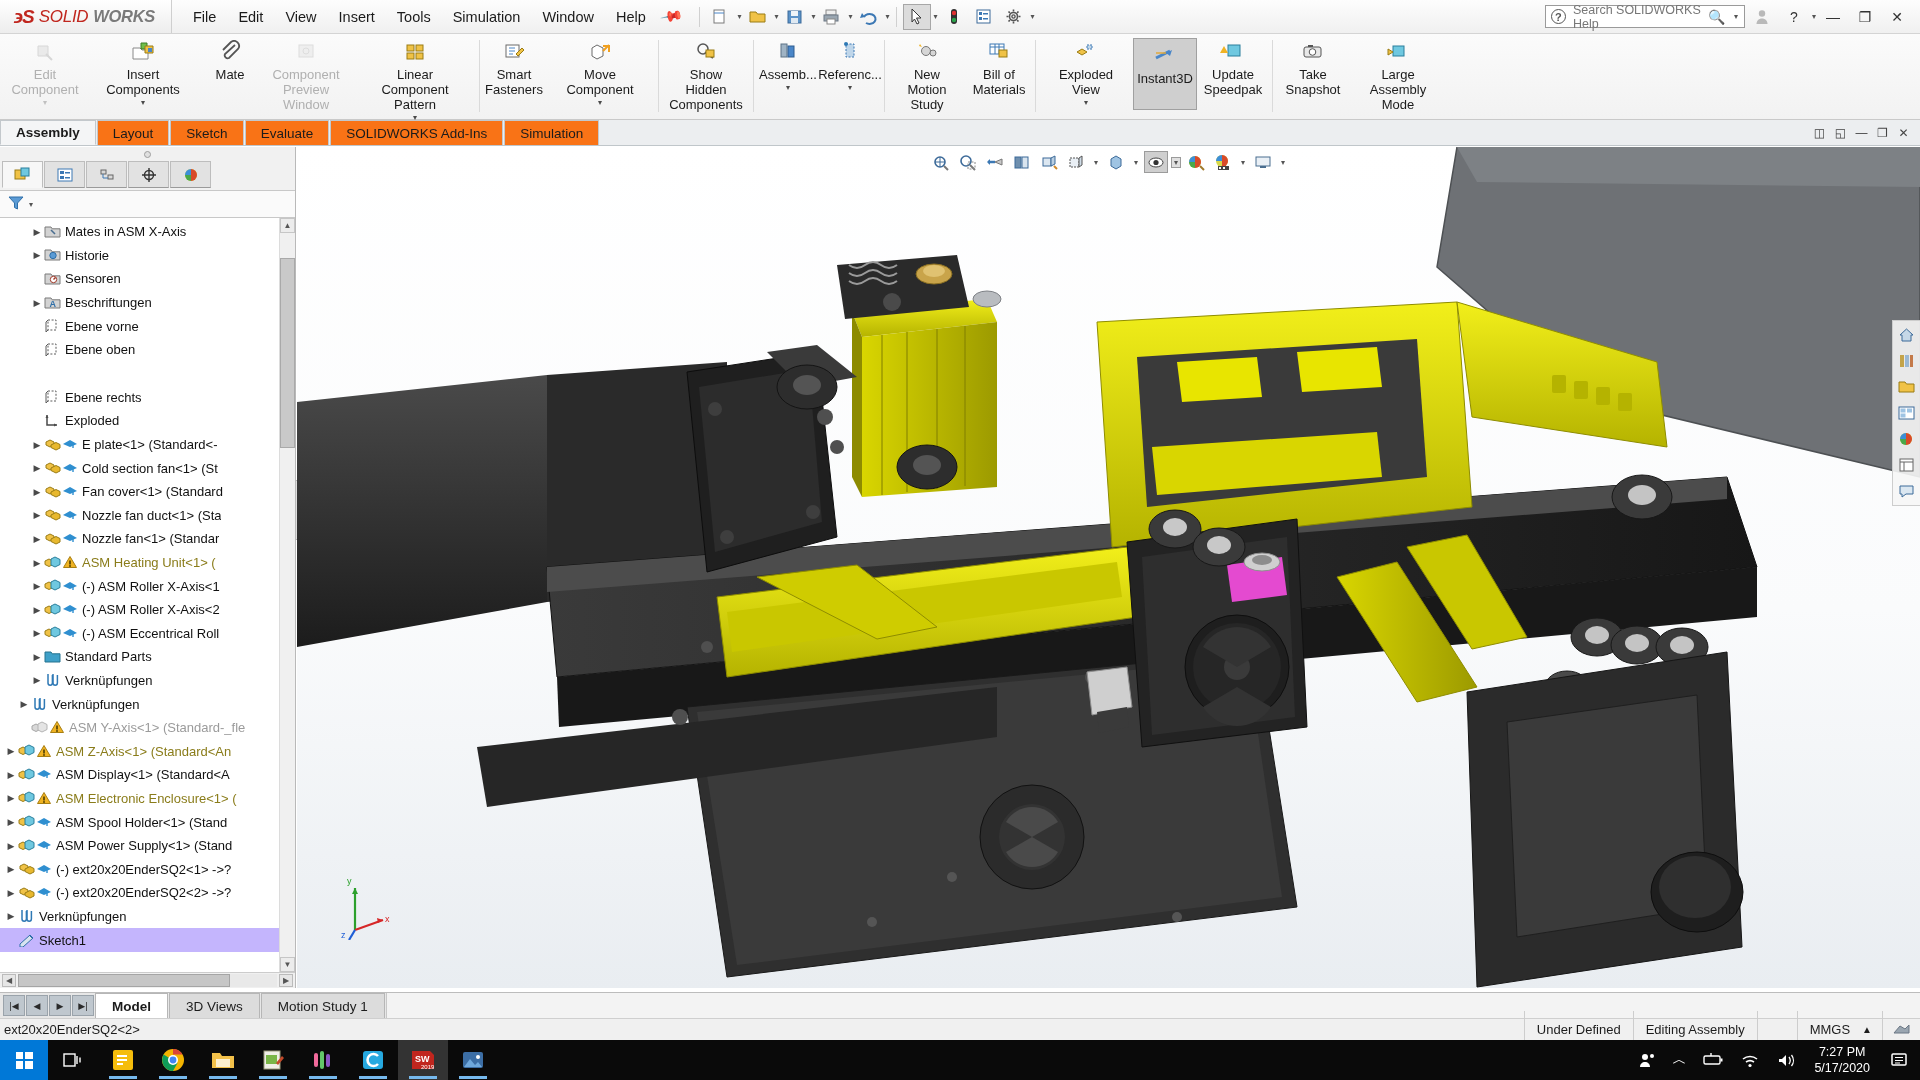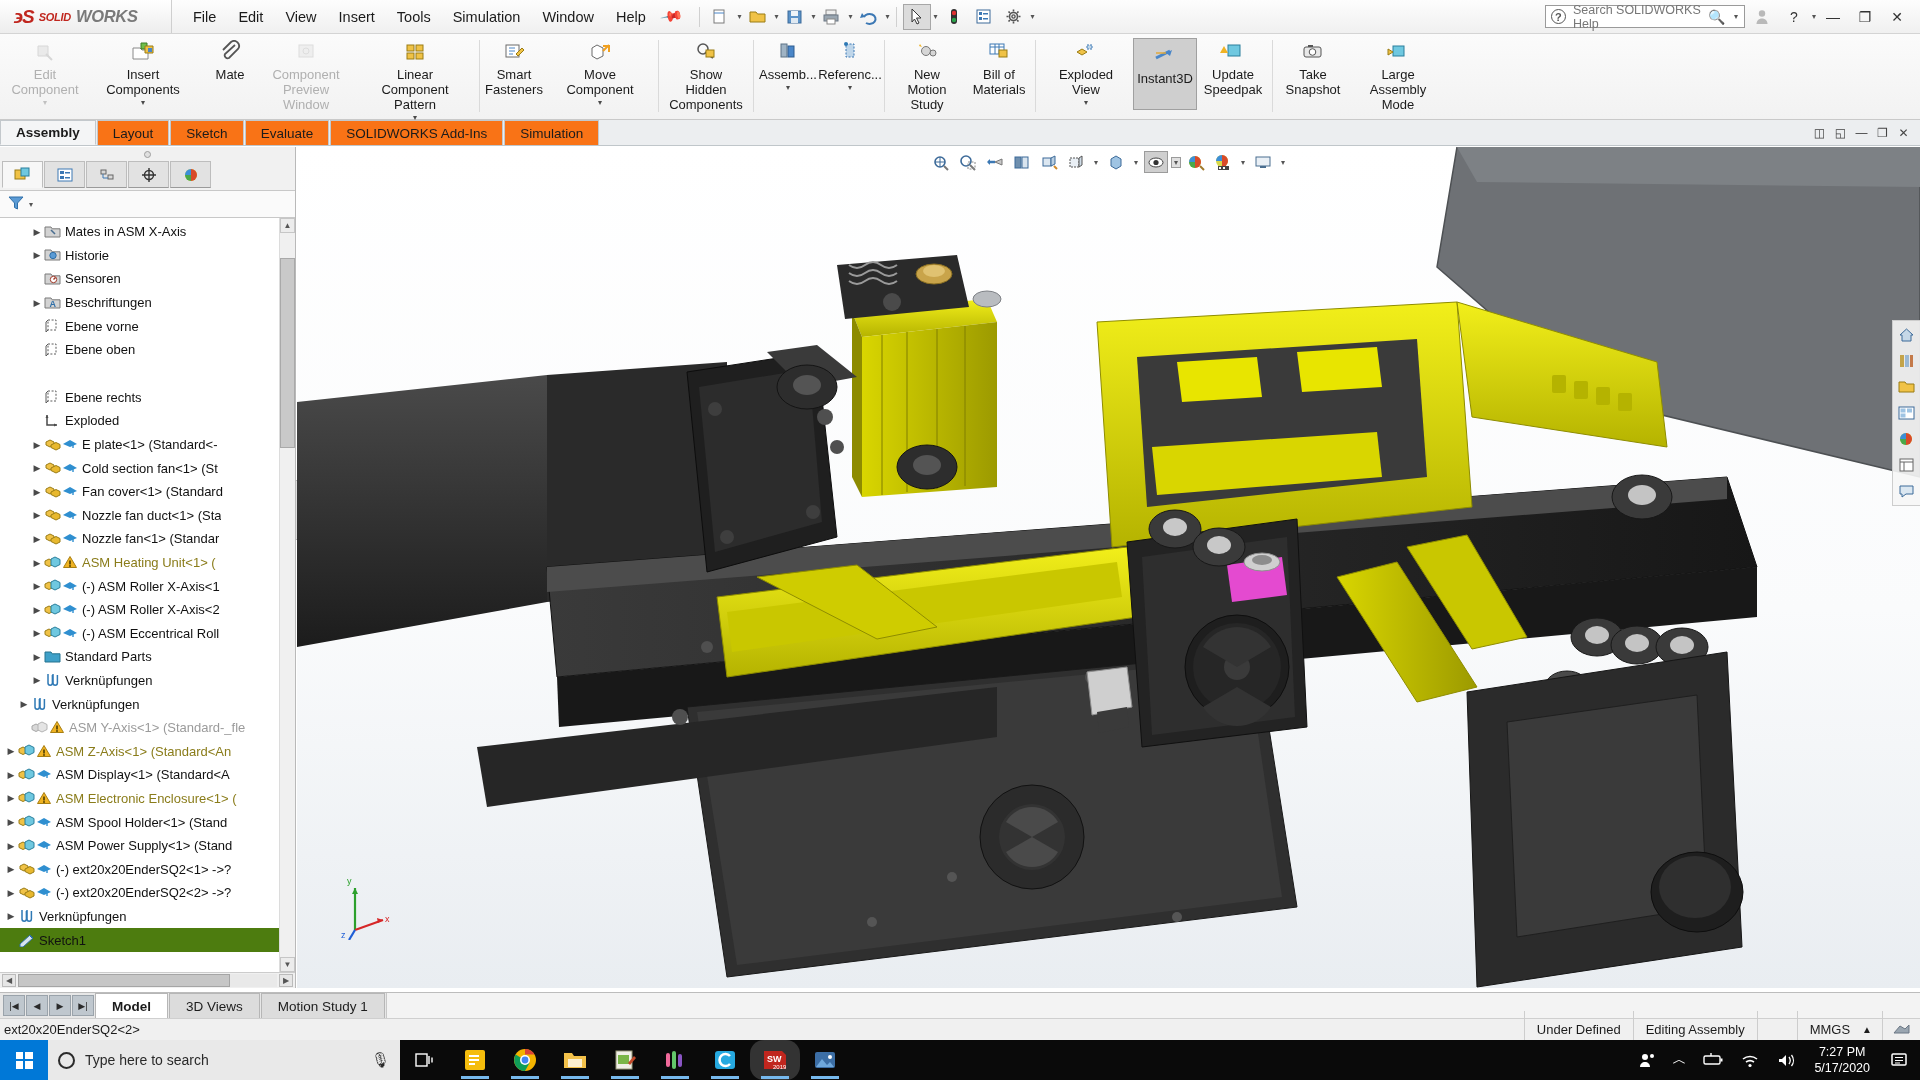--- a/index.html
+++ b/index.html
@@ -18,21 +18,21 @@
     border-bottom: 1px solid #d4d4d4;
     display: flex; align-items: center;
   }
   .sw-logo {
     width: 172px; height: 33px; display: flex; align-items: center;
     padding-left: 14px; gap: 5px;
     background: linear-gradient(#ffffff, #ededed);
     border-right: 1px solid #cfcfcf;
   }
   .sw-logo .mark { color: #c0261e; font-size: 19px; font-weight: bold; font-style: italic; letter-spacing: -1px;}
-  .sw-logo .solid { color: #c0261e; font-size: 11px; font-weight: bold; font-style: italic; letter-spacing: -0.3px; text-align: center;}
+  .sw-logo .solid { color: #c0261e; font-size: 17px; font-weight: normal; font-style: italic; letter-spacing: -0.3px; text-align: center;}
   .sw-logo .works { color: #7a7a7a; font-size: 16.5px; font-weight: bold; font-style: italic; letter-spacing: -0.3px;}
 
   .menubar { display: flex; align-items: center; height: 33px; margin-left: 10px; }
   .menubar .mi {
     padding: 4px 11px; font-size: 14.5px; color: #1b1b1b; cursor: default;
   }
   .pin-icon { margin-left: 6px; color: #3d5a80; font-size: 15px; transform: rotate(35deg); }
 
   .qat { display: flex; align-items: center; gap: 2px; margin-left: 14px; height: 33px; }
   .qat .qbtn {
@@ -141,21 +141,21 @@
   }
   .tree-scroll {
     flex: 1; overflow: hidden; background: #fff; position: relative;
     font-size: 13px;
   }
   .tree-inner { padding-top: 2px; }
   .trow {
     display: flex; align-items: center; height: 23.6px; padding-left: 4px;
     white-space: nowrap; color: #111; position: relative;
   }
-  .trow.selected { background: #4d7c0f; }
+  .trow.selected { background: #c4b5fd; }
   .twist {
     width: 14px; font-size: 9px; color: #4a4a4a; text-align: center; flex: 0 0 14px;
   }
   .tlabel { margin-left: 4px; overflow: hidden; }
   .tlabel.warn { color: #8a7c1a; }
   .tlabel.suppressed { color: #9b9b9b; }
   .ticon { width: 17px; height: 16px; position: relative; flex: 0 0 17px; }
   .ticon2 { width: 16px; height: 15px; position: relative; flex: 0 0 16px; margin-left: 1px;}
 
   .tree-hscroll {
@@ -255,21 +255,20 @@
   .tsearch {
     width: 352px; height: 40px; background: #e9e9e9; display: flex; align-items: center;
     padding: 0 10px; gap: 10px; color: #2a2a2a; font-size: 14px;
   }
   .tsearch .circ { width: 17px; height: 17px; border: 2px solid #2b2b2b; border-radius: 50%; }
   .tsearch .mic { margin-left: auto; font-size: 15px; }
   .tb-icons { display: flex; align-items: center; height: 40px; }
   .tb-item {
     width: 50px; height: 40px; display: flex; align-items: center; justify-content: center;
     position: relative;
-    border-radius: 14px;
   }
   .tb-item.running:after {
     content:""; position: absolute; bottom: 1px; left: 11px; width: 28px; height: 3px; background: #76b9ed;
   }
   .tb-item.focused { background: rgba(255,255,255,0.17); }
   .tray { margin-left: auto; display: flex; align-items: center; height: 40px; color: #fff; }
   .tray .ti { padding: 0 8px; font-size: 14px; display: flex; align-items: center; height: 40px;}
   .clock {
     display: flex; flex-direction: column; align-items: center; justify-content: center;
     font-size: 12.5px; color: #fff; line-height: 16px; padding: 0 10px; height: 40px;
@@ -1328,25 +1327,20 @@
 
   <div class="taskbar">
     <div class="start">
       <span class="winlogo">
           <i></i>
           <i></i>
           <i></i>
           <i></i>
         </span>
     </div>
-    <div class="tsearch">
-      <span class="circ"></span>
-      <span>Type here to search</span>
-      <span class="mic">🎙</span>
-    </div>
     <div class="tb-icons">
       <div class="tb-item">
         <svg width="20" height="18" viewBox="0 0 20 18">
             <rect x="1" y="3" width="11" height="12" fill="none" stroke="#fff" stroke-width="1.4"></rect>
             <path d="M14 5v8M17 6.5v5" stroke="#fff" stroke-width="1.4"></path>
           </svg>
       </div>
       <div class="tb-item running">
         <svg width="24" height="24" viewBox="0 0 24 24">
             <rect x="2" y="2" width="20" height="20" rx="2" fill="#f5bd0c"></rect>

